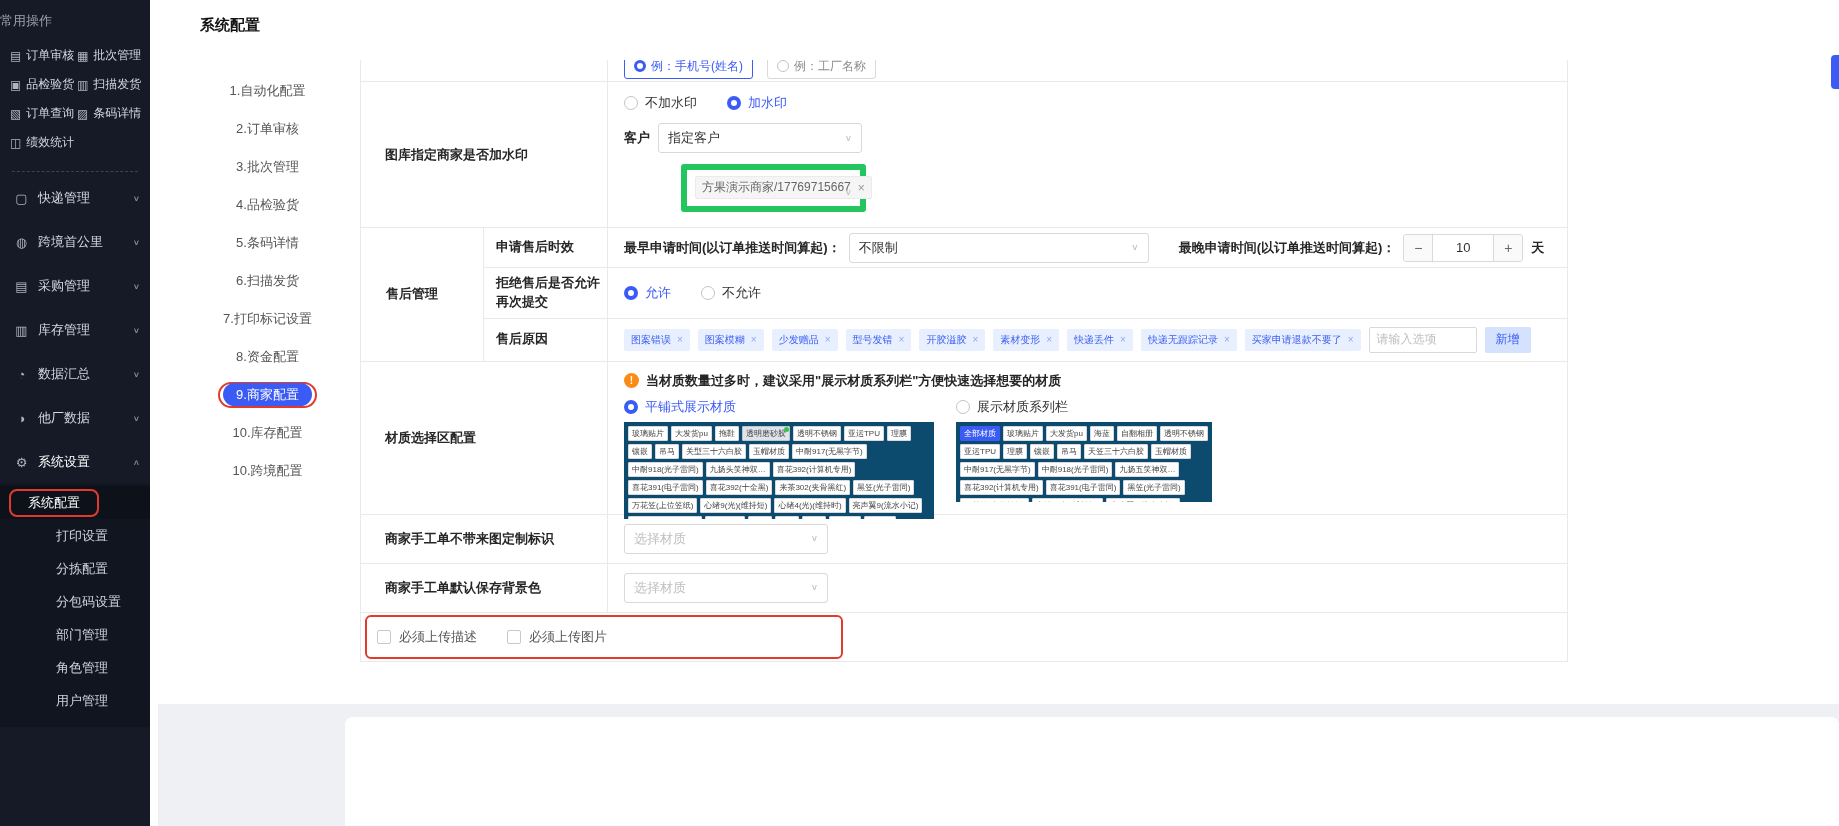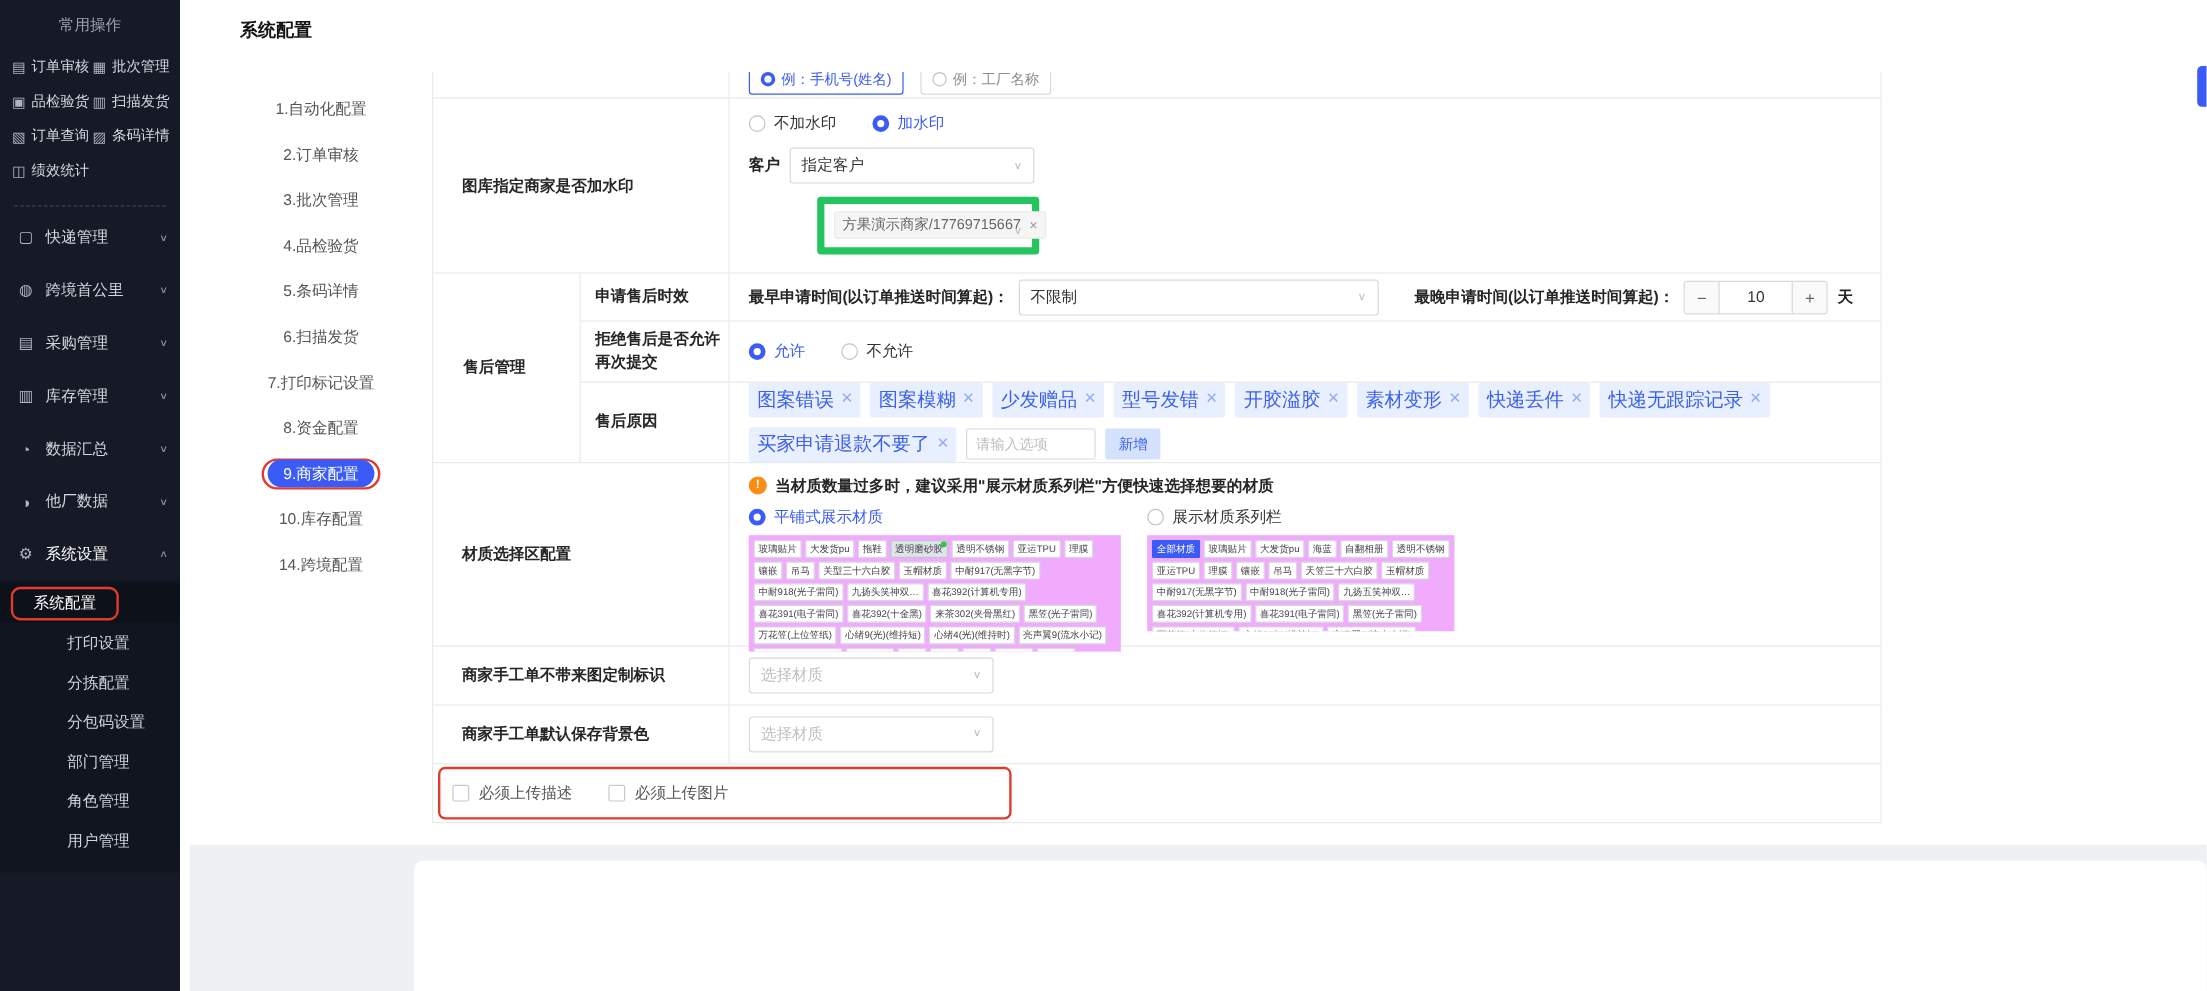--- a/index.html
+++ b/index.html
@@ -3,21 +3,21 @@
 <meta charset="utf-8">
 <style>
   * { box-sizing: border-box; margin: 0; padding: 0; }
   html,body { width:1839px; height:826px; overflow:hidden; }
   body { font-family:"Liberation Sans","DejaVu Sans",sans-serif; font-size:13px; color:#333; background:#fff; }
   .app { display:flex; width:100%; height:100%; }
 
   
   .sidebar { width:150px; flex-shrink:0; background:#151a26; color:#c9ced9; overflow:hidden; }
   .sb-scrollbar { width:8px; flex-shrink:0; background:#ffffff; }
-  .sb-title { text-align:center; color:#9aa0ad; font-size:13px; padding:12px 0 9px; }
+  .sb-title { text-align:left; color:#9aa0ad; font-size:13px; padding:12px 0 9px; }
   .quick { display:grid; grid-template-columns:1fr 1fr; padding:2px 6px 6px 10px; }
   .ql { display:flex; align-items:center; gap:5px; height:29px; font-size:12px; color:#d3d7e0; cursor:pointer; white-space:nowrap; }
   .ql .ic { font-size:12px; color:#aeb4c2; }
   .dash { border-top:1px dashed #3c4252; margin:8px 12px 4px; }
   .menu-item { display:flex; align-items:center; height:44px; padding:0 10px 0 14px; gap:9px; font-size:13px; color:#d3d7e0; cursor:pointer; }
   .menu-item .ic { font-size:13px; color:#aeb4c2; width:15px; text-align:center; }
   .menu-item .lbl { flex:1; }
   .menu-item .chev { font-size:10px; color:#8b92a3; transform:scaleY(.8); }
   .menu-item.active { color:#ffffff; }
   .submenu { background:#101520; padding:2px 0 10px; }
@@ -77,32 +77,32 @@
   .s2 { min-height:42px; }
   .s3 { min-height:42px; }
   .inline-lbl { font-weight:bold; color:#262626; }
   .ml24 { margin-left:22px; }
   .stepper { display:flex; border:1px solid #d9d9d9; border-radius:3px; height:28px; width:120px; overflow:hidden; }
   .step-btn { width:29px; flex-shrink:0; background:#fafafa; display:flex; align-items:center; justify-content:center; color:#666; cursor:pointer; font-size:14px; }
   .step-btn.minus { border-right:1px solid #d9d9d9; }
   .step-btn.plus { border-left:1px solid #d9d9d9; }
   .step-val { flex:1; display:flex; align-items:center; justify-content:center; color:#333; }
 
-  .tag { background:#e8efff; color:#3b5ff0; font-size:16px; padding:4px 7px; border-radius:2px; display:inline-flex; align-items:center; gap:6px; }
+  .tag { background:#e8efff; color:#3b5ff0; font-size:10px; padding:4px 7px; border-radius:2px; display:inline-flex; align-items:center; gap:6px; }
   .tag .x { color:#90a7f4; cursor:pointer; }
   .tag-input { width:108px; height:26px; border:1px solid #d9d9d9; border-radius:2px; padding:0 7px; font-size:12px; color:#bfbfbf; display:flex; align-items:center; background:#fff; }
   .add-btn { height:26px; background:#d4e2fd; color:#3b5ff0; border-radius:2px; padding:0 11px; display:flex; align-items:center; font-size:12px; cursor:pointer; }
 
   .r3 { height:153px; }
   .r3 .tcontent { padding:10px 16px; }
   .tip { display:flex; align-items:center; gap:7px; font-weight:bold; color:#262626; }
   .tip .ico { width:15px; height:15px; flex-shrink:0; border-radius:50%; background:#fa8c16; color:#fff; font-size:10px; font-weight:bold; display:flex; align-items:center; justify-content:center; }
   .mat-opts { display:flex; gap:22px; margin-top:8px; }
   .mat-head { display:flex; align-items:center; gap:7px; margin-bottom:6px; }
-  .chipgrid { background:#f0abfc; padding:4px; display:flex; flex-wrap:wrap; gap:3px; align-content:flex-start; overflow:hidden;text-align:center; }
+  .chipgrid { background:#0c4a6e; padding:4px; display:flex; flex-wrap:wrap; gap:3px; align-content:flex-start; overflow:hidden;text-align:center; }
   .g-a { width:310px; height:97px; }
   .g-b { width:256px; height:80px; }
   .chip { background:#fff; border:1px solid #d7d9de; font-size:8px; line-height:11px; padding:1px 3px; color:#444; white-space:nowrap; border-radius:1px; position:relative; max-width:100%; overflow:hidden; }
   .chip.sel { background:#dfe3ea; border-color:#bfc4cd; }
   .chip.sel::after { content:""; position:absolute; right:0; top:0; width:5px; height:5px; background:#35c24d; border-radius:50%; }
   .chip.blue { background:#3b5bf6; border-color:#3b5bf6; color:#fff; }
 
   .r4, .r5 { height:49px; }
   .r4 .tcontent, .r5 .tcontent { display:flex; align-items:center; padding:0 16px; }
   .r6 { height:49px; position:relative; }
@@ -214,21 +214,21 @@
           <div class="anchor">3.批次管理</div>
           <div class="anchor">4.品检验货</div>
           <div class="anchor">5.条码详情</div>
           <div class="anchor">6.扫描发货</div>
           <div class="anchor">7.打印标记设置</div>
           <div class="anchor">8.资金配置</div>
           <div class="anchor">
             <span class="pill-wrap"><span class="pill">9.商家配置</span></span>
           </div>
           <div class="anchor">10.库存配置</div>
-          <div class="anchor">14.跨境配置</div>
+          <div class="anchor">10.跨境配置</div>
         </div>
 
       <div class="table">
 
         <div class="trow r0">
           <div class="cell-label"></div>
           <div class="tcontent">
             <span class="optbox">
               <span class="mini-radio on"></span>
               <span>例：手机号(姓名)</span>

